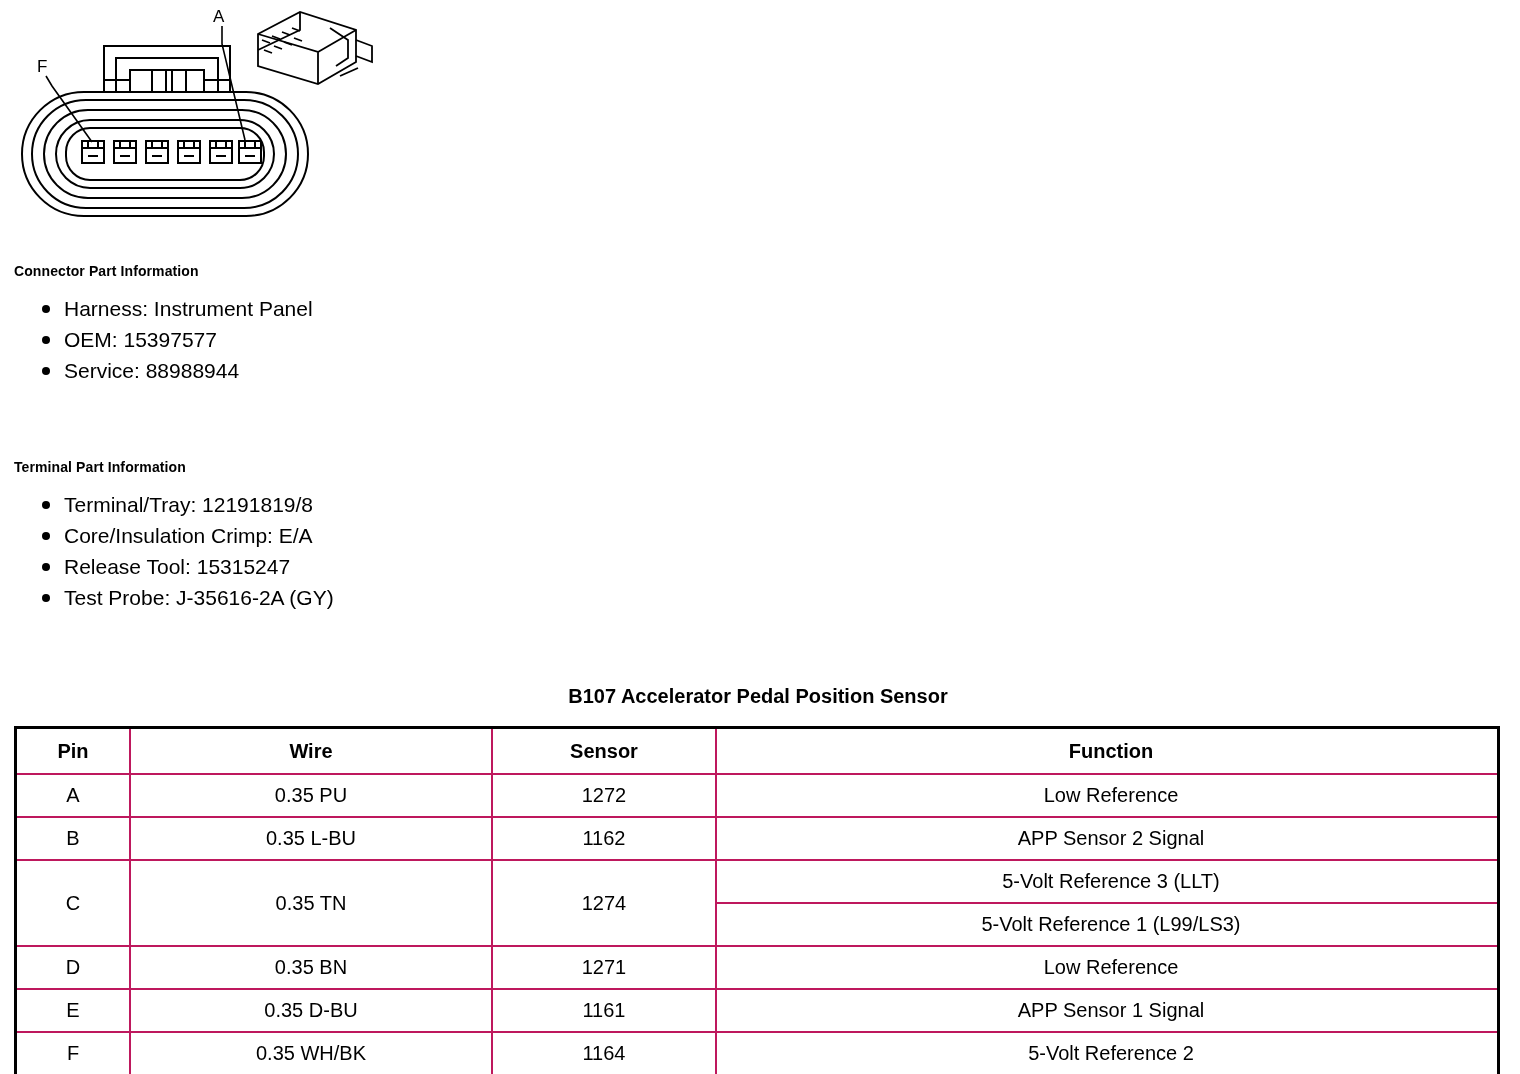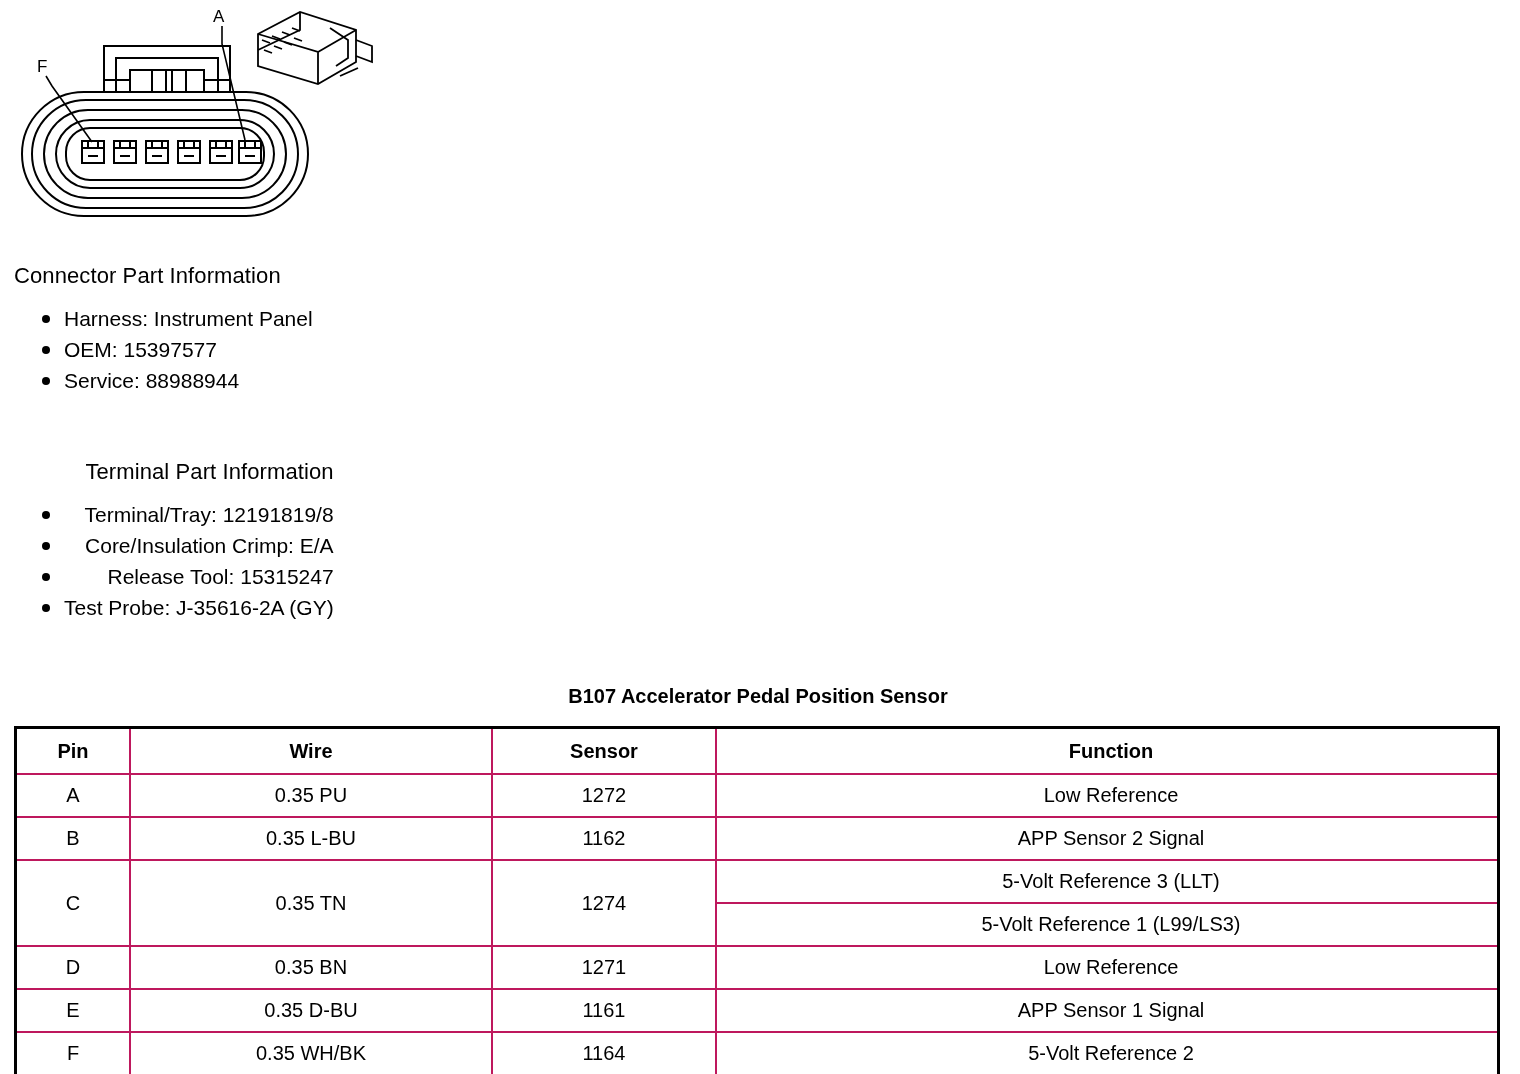--- a/index.html
+++ b/index.html
@@ -24,22 +24,22 @@
     width: 420px;
     height: 250px;
   }
 
   
   .section {
     position: absolute;
     left: 14px;
   }
   .section-heading {
-    font-size: 22px;
-    font-weight: normal;
+    font-size: 14px;
+    font-weight: bold;
     letter-spacing: 0.1px;
     margin: 0 0 14px 0;
   }
   ul.bullets {
     list-style: none;
     margin: 0;
     padding: 0;
   }
   ul.bullets li {
     font-size: 21px;
@@ -52,21 +52,21 @@
     position: absolute;
     left: 28px;
     top: 12px;
     width: 8px;
     height: 8px;
     background: #000;
     border-radius: 50%;
   }
 
   #connector-part-info { top: 263px; }
-  #terminal-part-info { top: 459px; text-align: right; }
+  #terminal-part-info { top: 459px; }
 
   
   #table-title {
     position: absolute;
     top: 685px;
     left: 8px;
     width: 1500px;
     text-align: center;
     font-size: 20px;
     font-weight: bold;

